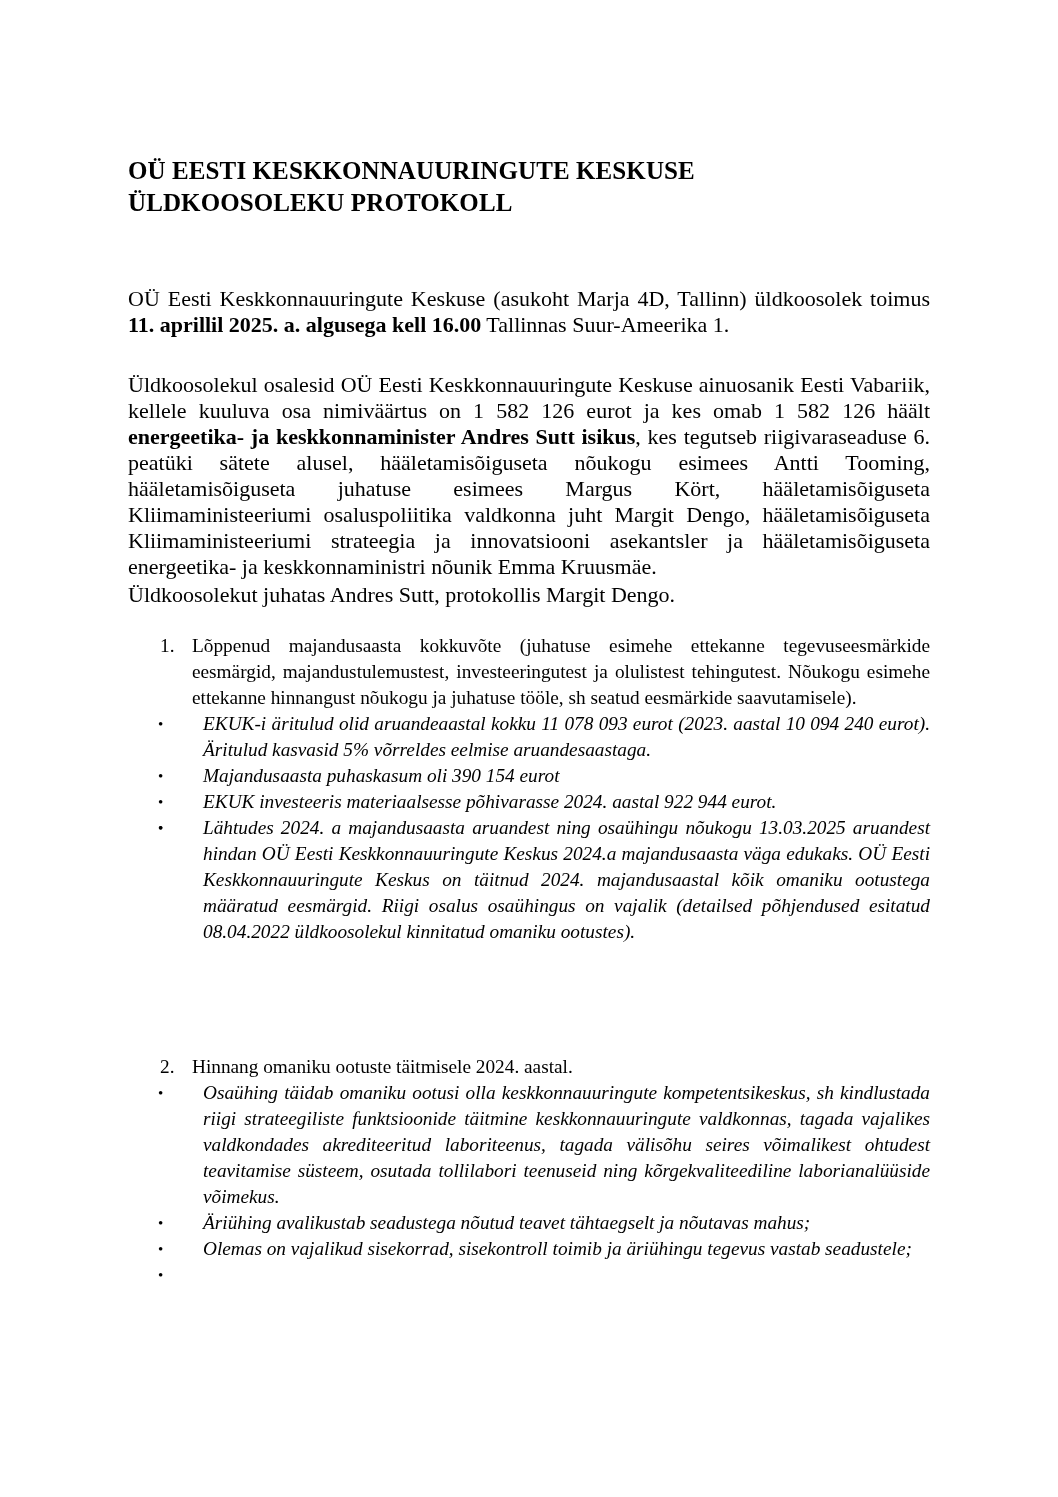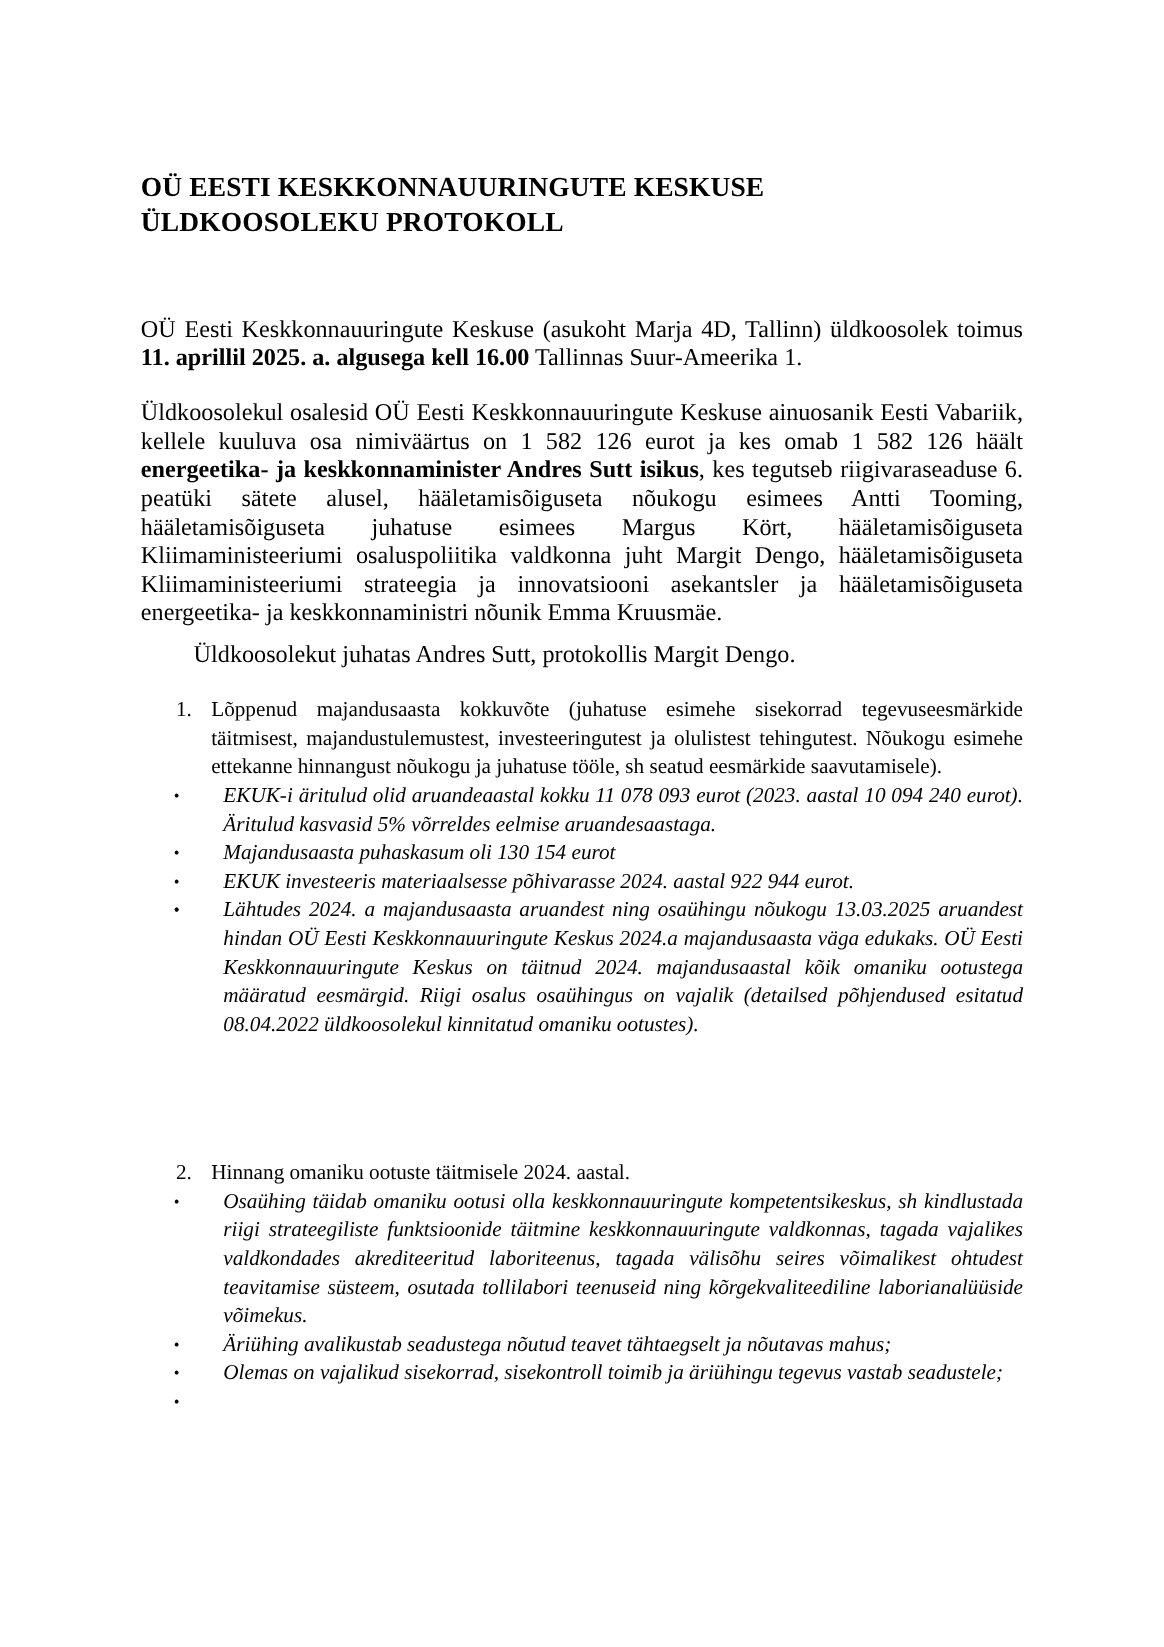--- a/index.html
+++ b/index.html
@@ -4,22 +4,22 @@
 <style>
   html, body { margin: 0; padding: 0; background: #ffffff; }
   body { width: 1058px; height: 1497px; position: relative; overflow: hidden;
          font-family: "Liberation Serif", "DejaVu Serif", serif; color: #000; }
   .page { position: absolute; left: 0; top: 0; width: 1058px; height: 1497px; }
   .title { position: absolute; left: 128px; top: 155px; width: 800px;
            font-weight: bold; font-size: 25px; line-height: 32px; letter-spacing: 0.1px; }
   .para { position: absolute; left: 128px; width: 802px; font-size: 22px; line-height: 26px;
           text-align: justify; }
   .p1 { top: 286px; }
-  .p2 { top: 362px; }
-  .p3 { top: 582px; margin-left: 48px; }
+  .p2 { top: 372px; }
+  .p3 { top: 582px; }
   .list { position: absolute; left: 128px; width: 802px; font-size: 19.3px; line-height: 26px; }
   .l1 { top: 633px; }
   .l2 { top: 1054px; }
   .item { position: relative; padding-left: 64px; text-align: justify; }
   .num { position: absolute; left: 32px; top: 0; }
   .bullets { list-style: none; margin: 0; padding: 0; }
   .bullets li { position: relative; padding-left: 75px; font-style: italic; text-align: justify; }
   .bullets li .dot { position: absolute; left: 30px; top: 0; font-style: normal; font-size: 15px; }
   b { font-weight: bold; }
 </style>
@@ -35,25 +35,25 @@
 
   <div class="para p1"><span>OÜ Eesti Keskkonnauuringute Keskuse (asukoht Marja 4D, Tallinn) üldkoosolek toimus </span><b>11. aprillil 2025. a. algusega kell 16.00</b><span> Tallinnas Suur-Ameerika 1.</span></div>
 
   <div class="para p2"><span>Üldkoosolekul osalesid OÜ Eesti Keskkonnauuringute Keskuse ainuosanik Eesti Vabariik, kellele kuuluva osa nimiväärtus on 1 582 126 eurot ja kes omab 1 582 126 häält </span><b>energeetika- ja keskkonnaminister Andres Sutt isikus</b><span>, kes tegutseb riigivaraseaduse 6. peatüki sätete alusel, hääletamisõiguseta nõukogu esimees Antti Tooming, hääletamisõiguseta juhatuse esimees Margus Kört, hääletamisõiguseta Kliimaministeeriumi osaluspoliitika valdkonna juht Margit Dengo, hääletamisõiguseta Kliimaministeeriumi strateegia ja innovatsiooni asekantsler ja hääletamisõiguseta energeetika- ja keskkonnaministri nõunik Emma Kruusmäe.</span></div>
 
   <div class="para p3">Üldkoosolekut juhatas Andres Sutt, protokollis Margit Dengo.</div>
 
   <div class="list l1">
     <div class="item">
       <span class="num">1.</span>
-      <span>Lõppenud majandusaasta kokkuvõte (juhatuse esimehe sisekorrad tegevuseesmärkide täitmisest, majandustulemustest, investeeringutest ja olulistest tehingutest. Nõukogu esimehe ettekanne hinnangust nõukogu ja juhatuse tööle, sh seatud eesmärkide saavutamisele).</span>
+      <span>Lõppenud majandusaasta kokkuvõte (juhatuse esimehe ettekanne tegevuseesmärkide eesmärgid, majandustulemustest, investeeringutest ja olulistest tehingutest. Nõukogu esimehe ettekanne hinnangust nõukogu ja juhatuse tööle, sh seatud eesmärkide saavutamisele).</span>
     </div>
     <ul class="bullets">
       <li><span class="dot">•</span><span>EKUK-i äritulud olid aruandeaastal kokku 11 078 093 eurot (2023. aastal 10 094 240 eurot). Äritulud kasvasid 5% võrreldes eelmise aruandesaastaga.</span></li>
-      <li><span class="dot">•</span><span>Majandusaasta puhaskasum oli 130 154 eurot</span></li>
+      <li><span class="dot">•</span><span>Majandusaasta puhaskasum oli 390 154 eurot</span></li>
       <li><span class="dot">•</span><span>EKUK investeeris materiaalsesse põhivarasse 2024. aastal 922 944 eurot.</span></li>
       <li><span class="dot">•</span></li>
       <li><span class="dot">•</span><span>Lähtudes 2024. a majandusaasta aruandest ning osaühingu nõukogu 13.03.2025 aruandest hindan OÜ Eesti Keskkonnauuringute Keskus 2024.a majandusaasta väga edukaks. OÜ Eesti Keskkonnauuringute Keskus on täitnud 2024. majandusaastal kõik omaniku ootustega määratud eesmärgid. Riigi osalus osaühingus on vajalik (detailsed põhjendused esitatud 08.04.2022 üldkoosolekul kinnitatud omaniku ootustes).</span></li>
     </ul>
   </div>
 
   <div class="list l2">
     <div class="item">
       <span class="num">2.</span>
       <span>Hinnang omaniku ootuste täitmisele 2024. aastal.</span>

